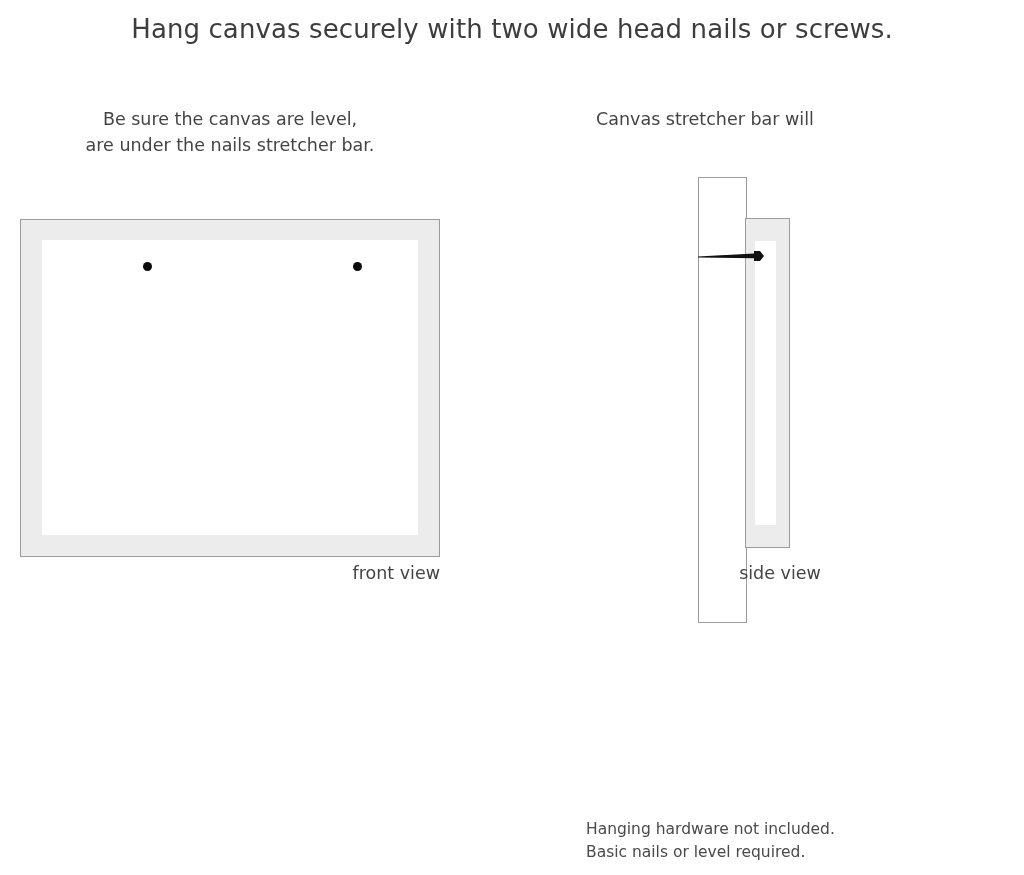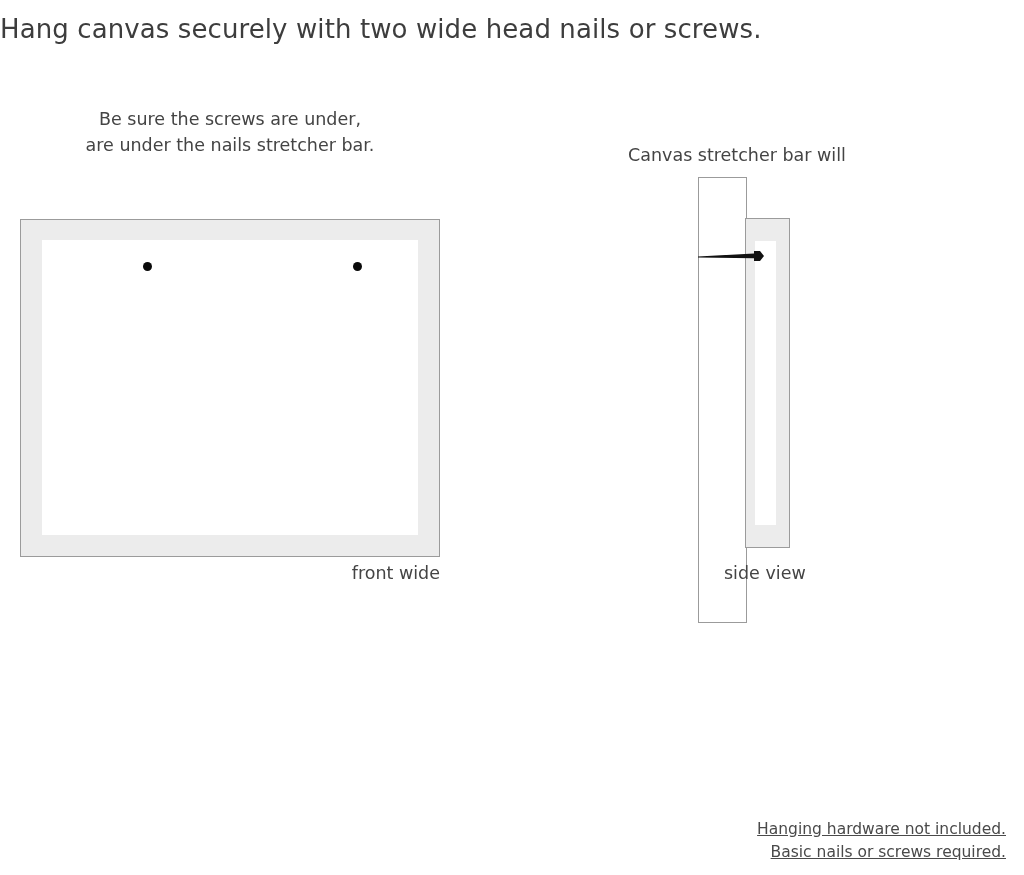--- a/index.html
+++ b/index.html
@@ -24,20 +24,21 @@
     width: 1024px;
     height: 875px;
   }
 
   
   .headline {
     position: absolute;
     left: 0;
     top: 14px;
     width: 1024px;
+    text-align: center;
     font-size: 26px;
     font-weight: 400;
     letter-spacing: 0.1px;
     color: #3d3d3d;
     white-space: nowrap;
   }
 
   
   .caption {
     position: absolute;
@@ -45,24 +46,23 @@
     font-size: 17.5px;
     line-height: 25.5px;
     color: #444444;
   }
   .caption-left {
     left: 20px;
     top: 107px;
     width: 420px;
   }
   .caption-right {
-    left: 592px;
+    left: 560px;
     top: 107px;
     width: 290px;
-    margin-top: 36px;
   }
   .caption .line { display: block; white-space: nowrap; }
 
   
   .front-view {
     position: absolute;
     left: 20px;
     top: 219px;
     width: 420px;
     height: 338px;
@@ -93,21 +93,21 @@
   .screw-dot-right { left: 310.5px; top: 21.5px; }
 
   .view-label {
     position: absolute;
     font-size: 17.5px;
     line-height: 22px;
     color: #444444;
     white-space: nowrap;
   }
   .label-front { left: 240px; top: 562px; width: 200px; text-align: right; }
-  .label-side  { left: 700px; top: 562px; width: 160px; text-align: left; padding-left: 24px; }
+  .label-side  { left: 700px; top: 562px; width: 160px; text-align: center; }
 
   
   .side-view {
     position: absolute;
     left: 690px;
     top: 170px;
     width: 180px;
     height: 470px;
   }
   .wall-slab {
@@ -146,62 +146,60 @@
     height: 16px;
     overflow: visible;
   }
 
   
   .footer-note {
     position: absolute;
     right: 18px;
     top: 818px;
     width: 420px;
-    text-align: right;
     font-size: 15.5px;
     line-height: 23px;
     color: #4a4a4a;
-    text-decoration: underline;
   }
   .footer-note .line { display: block; white-space: nowrap; }
 </style>
 </head>
 <body>
 
 <div class="canvas-root">
 
   <div class="headline">Hang canvas securely with two wide head nails or screws.</div>
 
   <div class="caption caption-left">
-    <span class="line">Be sure the screws are under,</span>
+    <span class="line">Be sure the canvas are level,</span>
     <span class="line">are under the nails stretcher bar.</span>
   </div>
 
   <div class="caption caption-right">
     <span class="line">Canvas stretcher bar will</span>
   </div>
 
   <div class="front-view">
     <div class="front-frame"></div>
     <div class="front-inner">
       <span class="screw-dot screw-dot-left"></span>
       <span class="screw-dot screw-dot-right"></span>
     </div>
   </div>
-  <div class="view-label label-front">front wide</div>
+  <div class="view-label label-front">front view</div>
 
   <div class="side-view">
     <div class="wall-slab"></div>
     <div class="stretcher-bar">
       <div class="stretcher-inner"></div>
     </div>
     <svg class="screw-profile" viewBox="0 0 72 16">
       <polygon points="0,8.6 56,5.4 56,3.0 62,3.0 66,8.0 62,13.0 56,13.0 56,10.2 0,9.6" fill="#111111"></polygon>
     </svg>
   </div>
   <div class="view-label label-side">side view</div>
 
   <div class="footer-note">
     <span class="line">Hanging hardware not included.</span>
-    <span class="line">Basic nails or screws required.</span>
+    <span class="line">Basic nails or level required.</span>
   </div>
 
 </div>
 
 </body></html>

